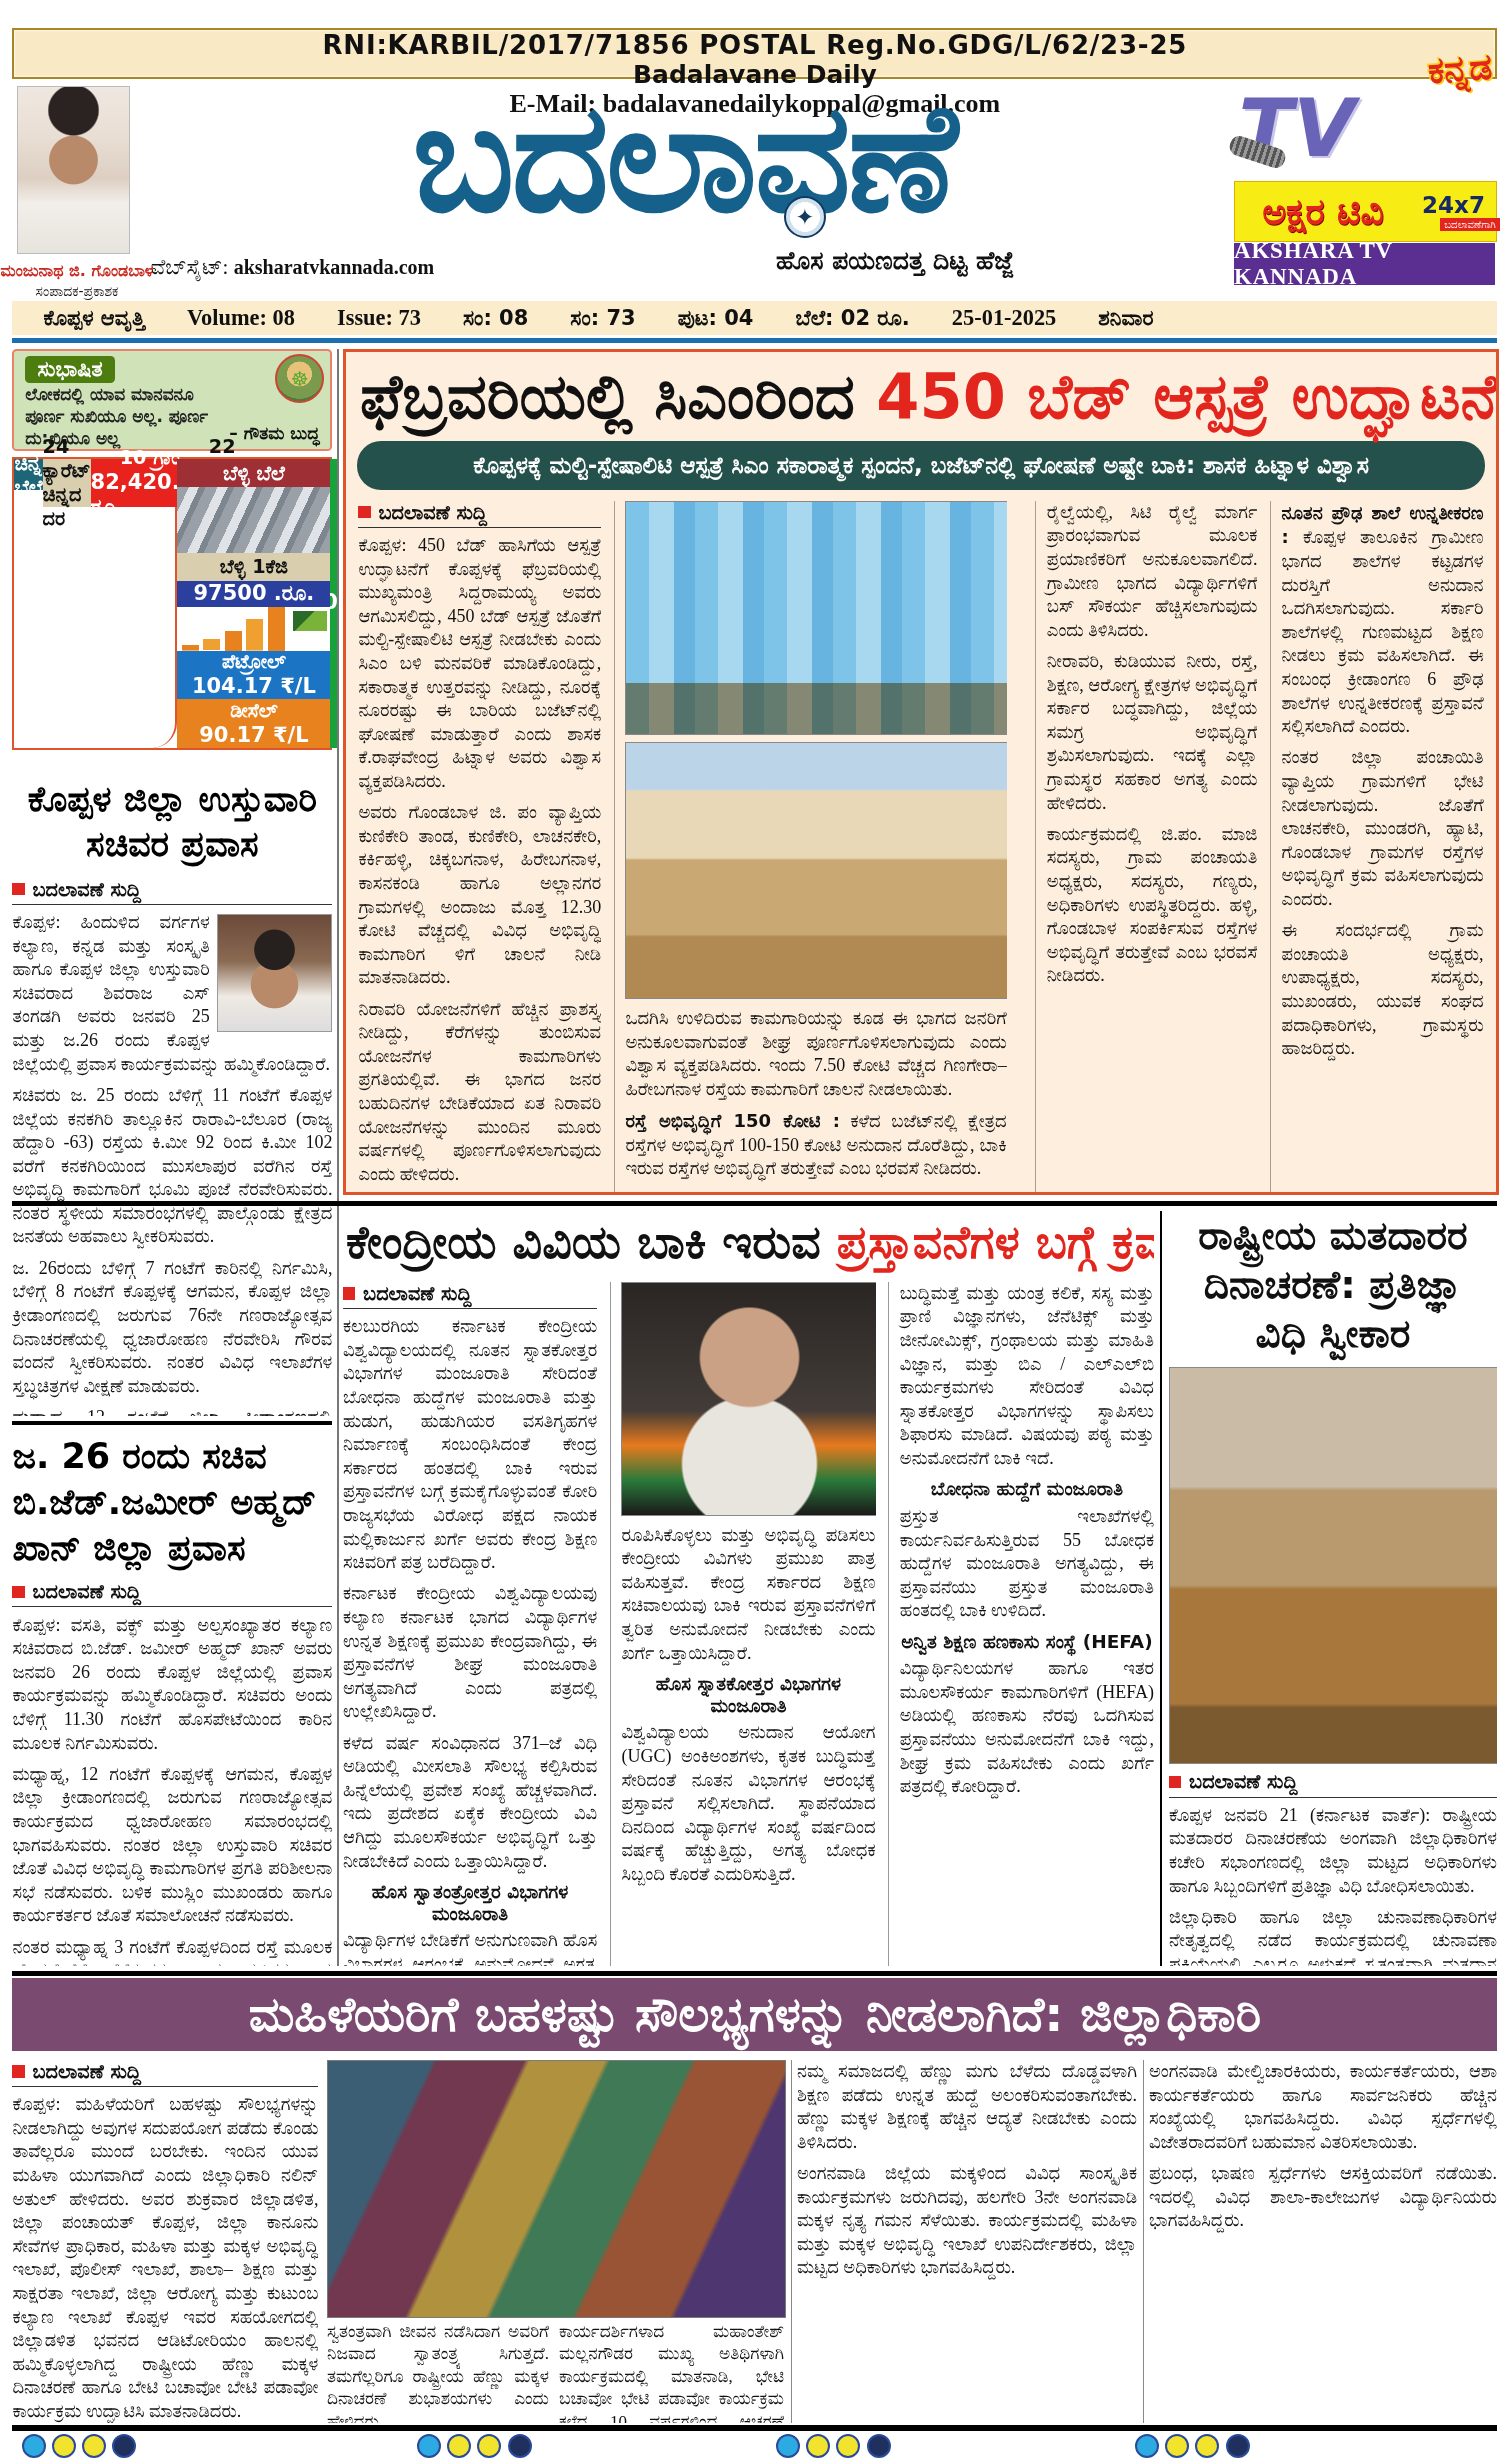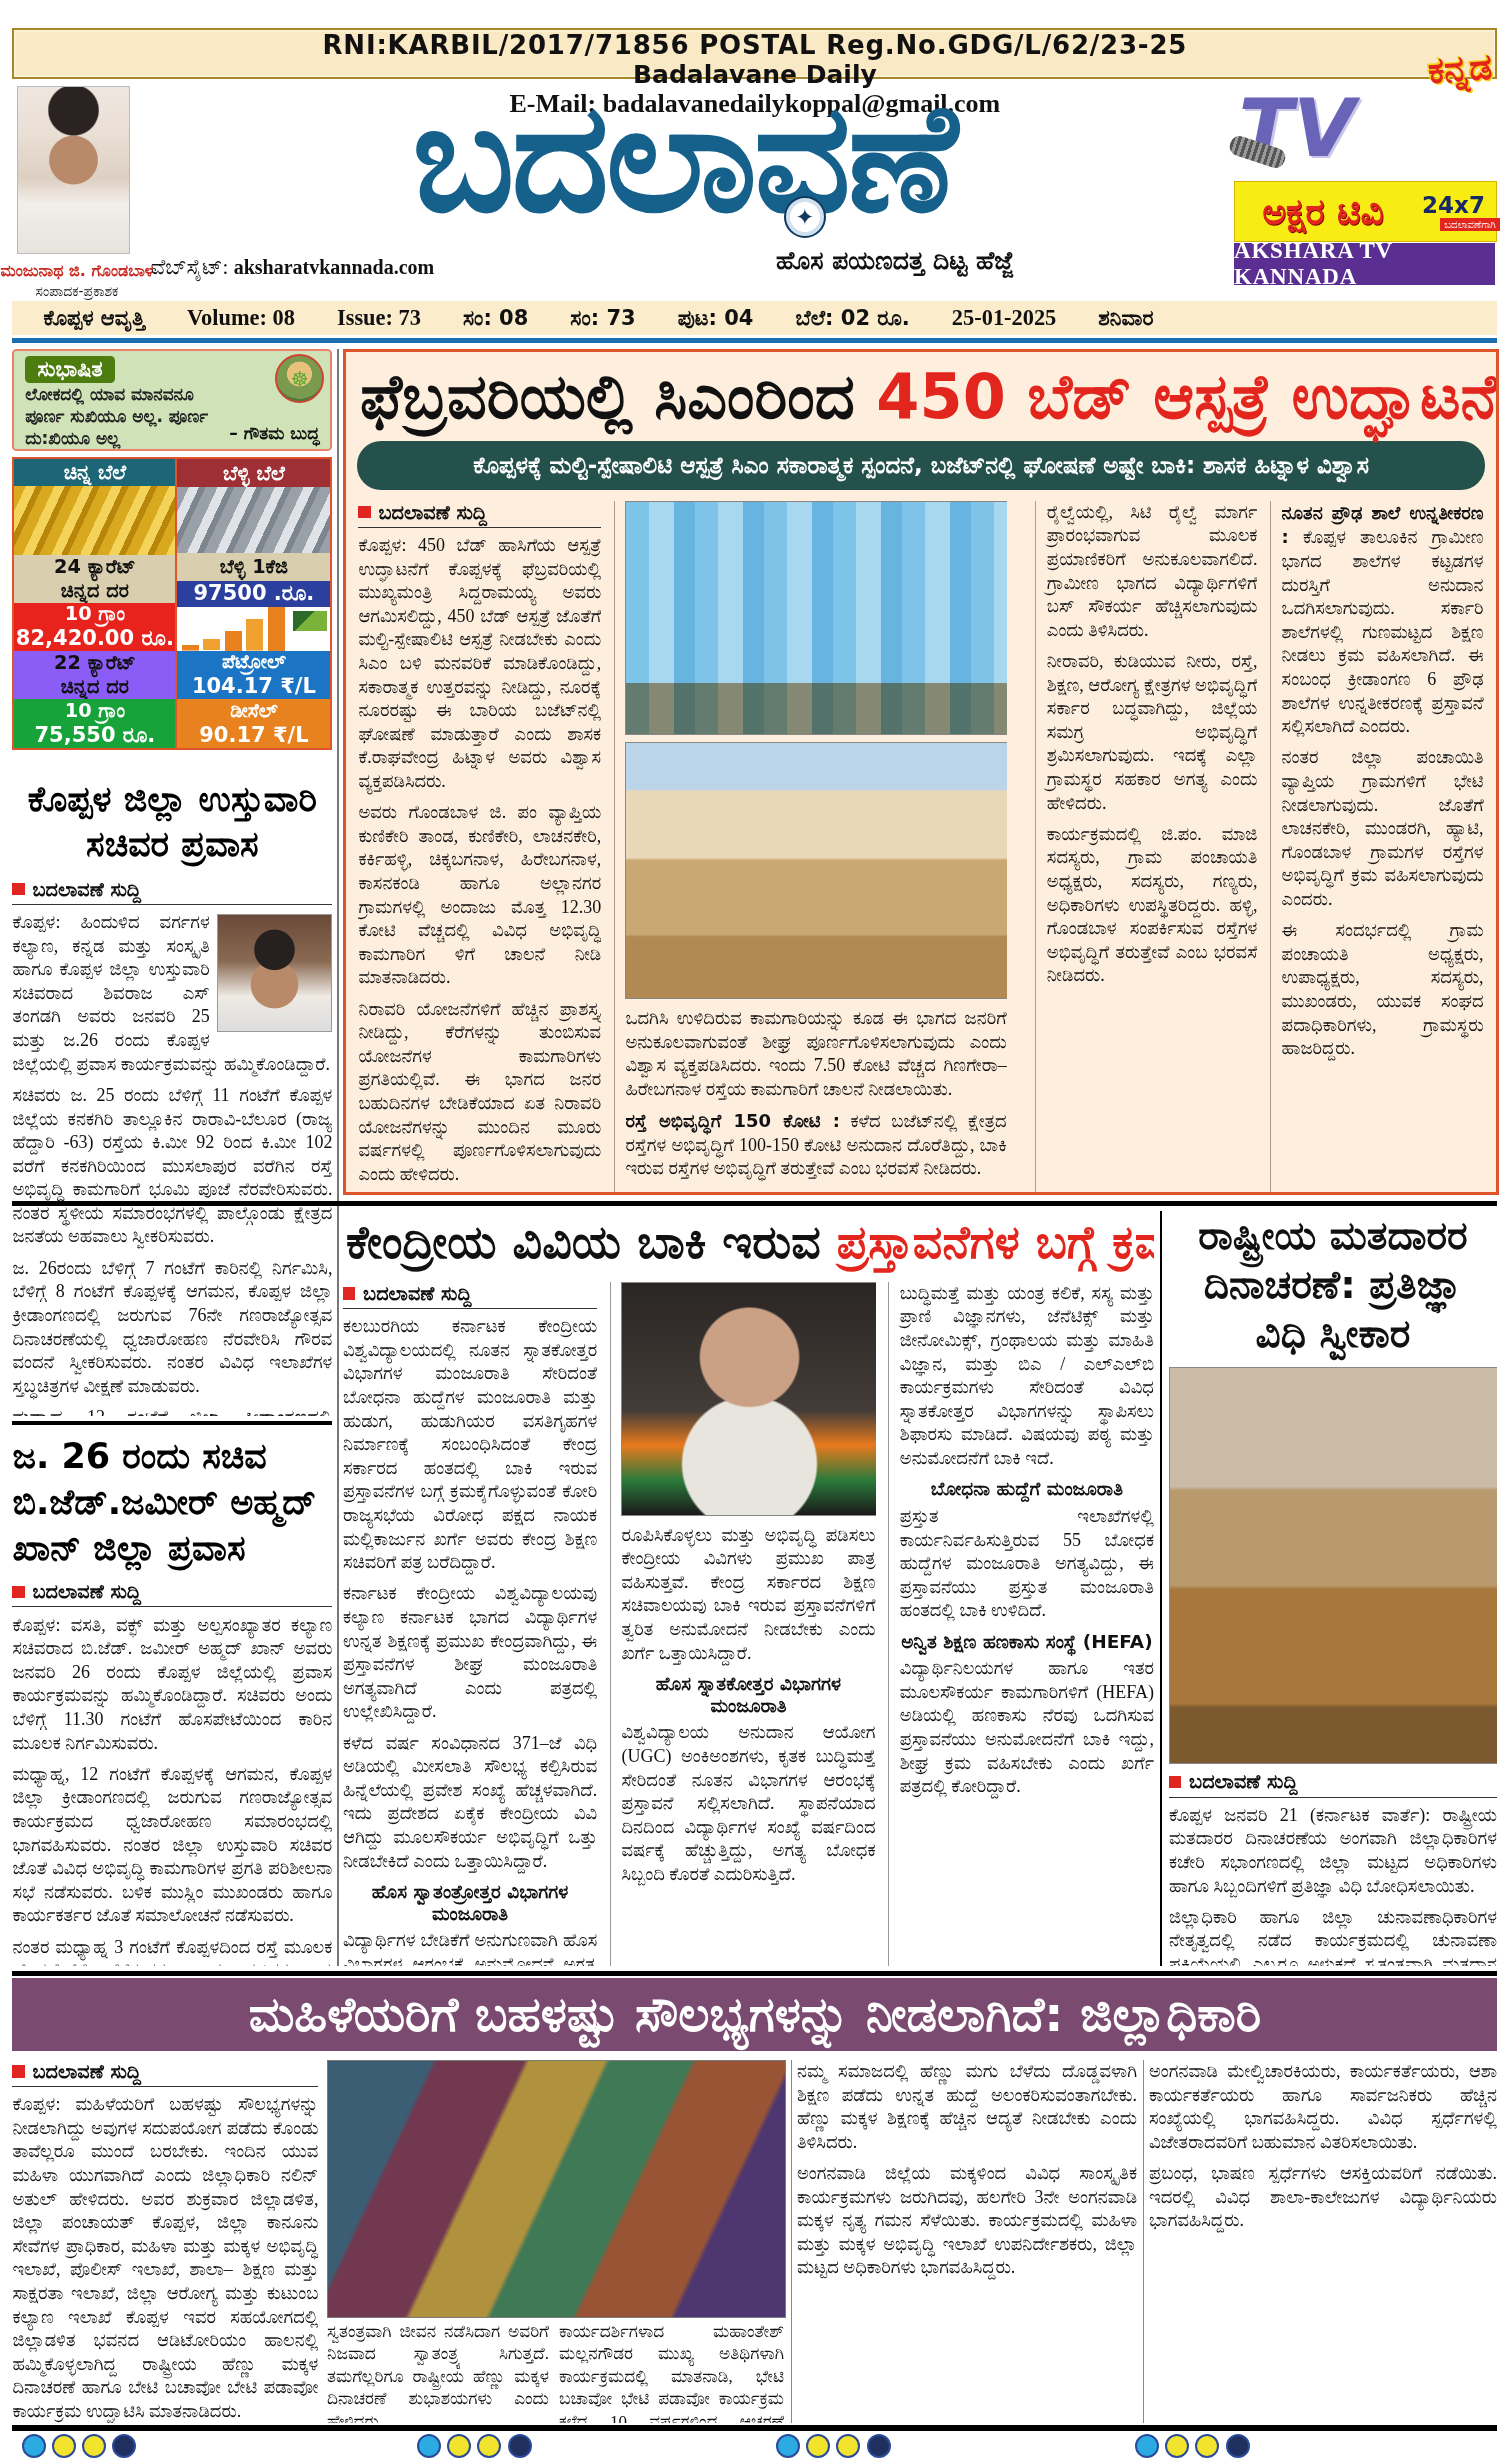--- a/index.html
+++ b/index.html
@@ -67,21 +67,21 @@
                padding:1.5px 12.4px;border-radius:4.6px;font-family:"DejaVu Sans",sans-serif;}
   .quote .buddha{position:absolute;right:6.2px;top:3.1px;width:45px;height:45px;border-radius:50%;
                  border:2.3px solid #c43;background:radial-gradient(circle at 50% 40%,#e8c27a 0 35%,#7a9a4e 36% 70%,#4e7a3a 71% 100%);
                  display:flex;align-items:center;justify-content:center;color:#5a3;font-size:20px;}
   .quote .ln{font-size:17px;font-weight:bold;line-height:22.4px;font-family:"DejaVu Sans",sans-serif;color:#222;}
   .quote .auth{position:absolute;right:10.8px;bottom:6.2px;font-size:17px;font-weight:bold;font-family:"DejaVu Sans",sans-serif;}
 
   
   .rates{left:12.4px;top:457px;width:320px;height:293px;border:2.3px solid #e0542c;background:#fff;
          display:flex;}
-  .rates .colL{width:161px;border-right:2.3px solid #e0542c;display:flex;flex-direction:column;}
+  .rates .colL{width:161px;border-right:2.3px solid #e0542c;display:flex;flex-direction:row;border-radius:25px;}
   .rates .colR{flex:1;display:flex;flex-direction:column;}
   .rhead{height:31px;display:flex;align-items:center;justify-content:center;color:#fff;
          font-weight:bold;font-size:20px;font-family:"DejaVu Sans",sans-serif;}
   .gold-h{background:#1c6678;} .silv-h{background:#9e2f35;}
   .img-gold{height:79px;background:
       repeating-linear-gradient(115deg,#d8a81f 0 10.8px,#f4d35a 10.8px 20px,#b8860b 20px 26px);}
   .img-silver{height:74px;background:
       repeating-linear-gradient(115deg,#9aa0a8 0 10.8px,#dfe3e8 10.8px 20px,#7d858e 20px 26px);}
   .img-petrol{height:49px;background:
       linear-gradient(0deg,#e8821e 0 30%,transparent 30%) 4.6px 100%/17px 40% no-repeat,

